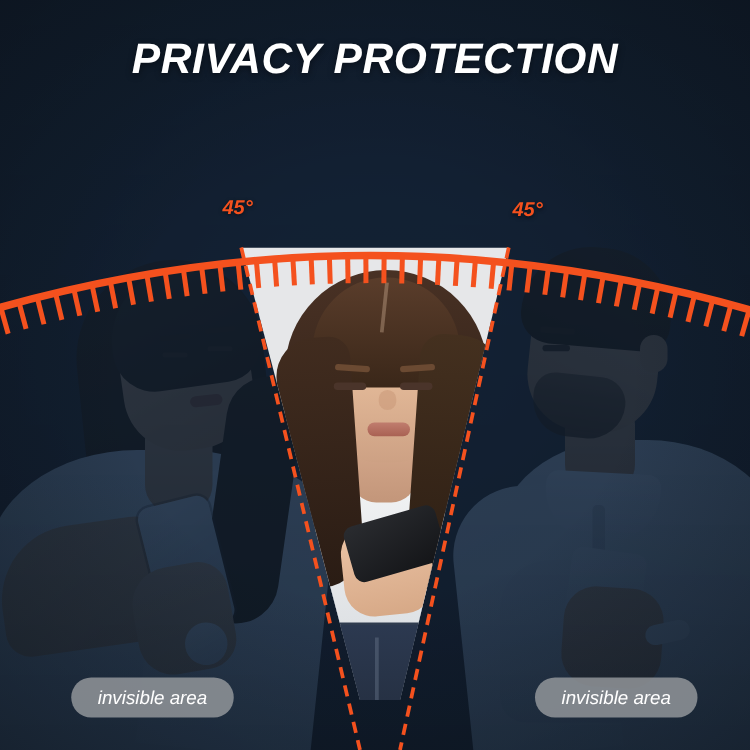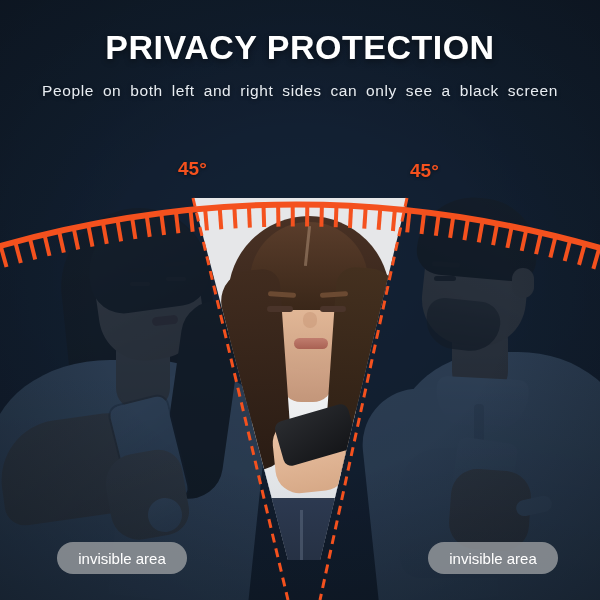--- a/index.html
+++ b/index.html
@@ -8,20 +8,21 @@
     padding: 0;
     background: #0d141d;
   }
   #stage {
     position: relative;
     width: 600px;
     height: 600px;
     overflow: hidden;
     font-family: "Liberation Sans", sans-serif;
     background: #4c1d95;
+    font-style: italic;
   }
 
   
   .bg-base {
     position: absolute;
     inset: 0;
     background:
       radial-gradient(ellipse 70% 60% at 50% 45%, #2a4058 0%, #24384d 35%, #1d2c3d 65%, #18232f 100%);
   }
   .bg-vignette {
@@ -374,21 +375,21 @@
     color: #e8edf2;
     font-size: 15.5px;
     letter-spacing: 0.6px;
     word-spacing: 4px;
     font-family: "Liberation Sans", sans-serif;
     text-shadow: 0 1px 4px rgba(0,0,0,0.4);
   }
   .deg {
     position: absolute;
     color: #f4511e;
-    font-size: 19px;
+    font-size: 16px;
     font-weight: bold;
     font-family: "Liberation Sans", sans-serif;
     text-shadow: 0 1px 3px rgba(0,0,0,0.5);
   }
   .deg-left  { left: 178px; top: 158px; }
   .deg-right { left: 410px; top: 160px; }
 
   
   .badge {
     position: absolute;
@@ -539,21 +540,20 @@
         <line x1="540.98" y1="232.65" x2="536.04" y2="254.09" stroke="#f4511e"></line>
         <line x1="555.58" y1="236.12" x2="550.36" y2="257.49" stroke="#f4511e"></line>
         <line x1="570.19" y1="239.79" x2="564.69" y2="261.09" stroke="#f4511e"></line>
         <line x1="584.79" y1="243.66" x2="579.02" y2="264.89" stroke="#f4511e"></line>
         <line x1="599.40" y1="247.73" x2="593.35" y2="268.88" stroke="#f4511e"></line>
         <line x1="614.00" y1="252.00" x2="607.69" y2="273.08" stroke="#f4511e"></line>
       </g>
   </svg>
 
   <div class="title">PRIVACY PROTECTION</div>
-  <div class="subtitle">People on both left and right sides can only see a black screen</div>
 
   <div class="deg deg-left">45°</div>
   <div class="deg deg-right">45°</div>
 
   <div class="badge badge-invisible badge-left">invisible area</div>
   <div class="badge badge-invisible badge-right">invisible area</div>
 
 </div>
 
 </body></html>

